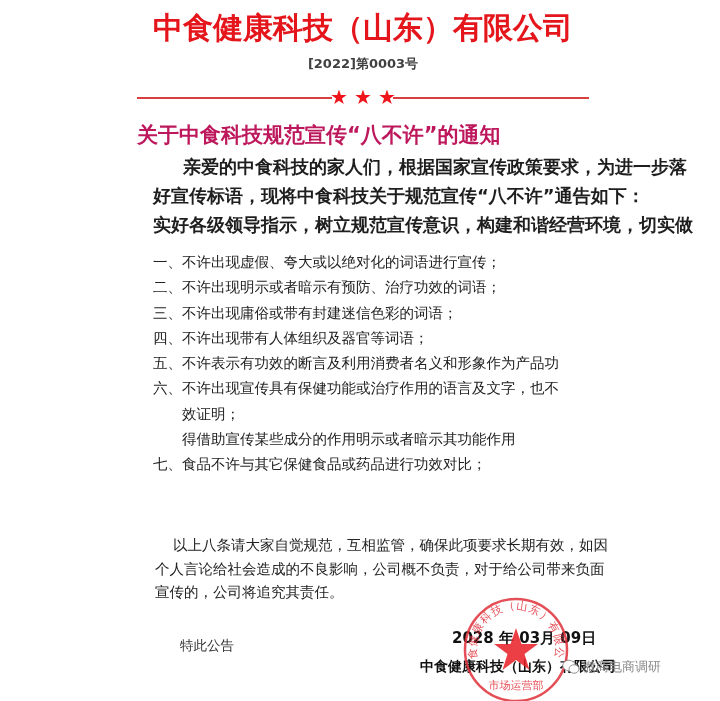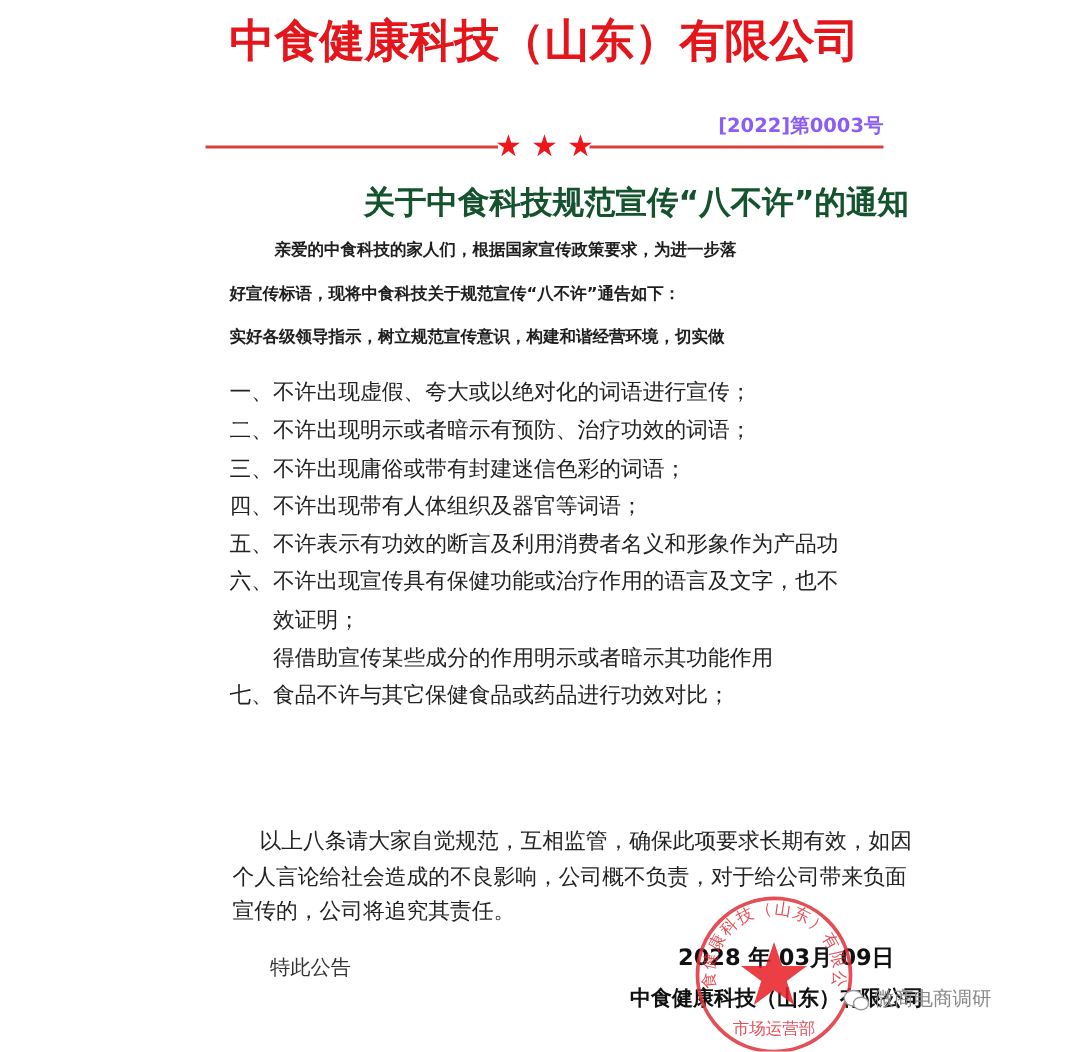--- a/index.html
+++ b/index.html
@@ -6,44 +6,44 @@
   body {
     width: 720px; height: 701px; background: #ffffff; position: relative; overflow: hidden;
     font-family: "DejaVu Sans", "Liberation Sans", sans-serif; color: #1a1a1a;
   }
   .abs { position: absolute; }
   .company-title {
     left: 137px; top: 8px; width: 452px; text-align: center;
     color: #e4151b; font-weight: bold; font-size: 30px; line-height: 40px; letter-spacing: 0px; white-space: nowrap;
   }
   .doc-number {
-    left: 137px; top: 55px; width: 452px; text-align: right;
-    font-size: 13px; font-weight: bold; color: #8b5cf6; line-height: 18px; margin-top: 21px;
+    left: 137px; top: 55px; width: 452px; text-align: center;
+    font-size: 13px; font-weight: bold; color: #404040; line-height: 18px;
   }
   .rule-left { left: 137px; top: 97px; width: 195px; height: 2px; background: #d8403f; }
   .rule-right { left: 393px; top: 97px; width: 196px; height: 2px; background: #d8403f; }
   .stars {
     left: 330px; top: 86px; width: 66px; height: 22px; display: flex; justify-content: space-between; align-items: center;
   }
   .stars span { color: #f0141b; font-size: 20px; line-height: 22px; }
   .notice-title {
-    left: 154px; top: 120px; width: 452px; text-align: right;
-    font-size: 21px; font-weight: bold; color: #14532d; line-height: 30px; white-space: nowrap;
+    left: 137px; top: 120px; width: 452px; text-align: left;
+    font-size: 21px; font-weight: bold; color: #be185d; line-height: 30px; white-space: nowrap;
   }
   .intro {
-    left: 153px; top: 152px; width: 420px; font-size: 11px; font-weight: bold; line-height: 29px; color: #1e1e1e;
+    left: 153px; top: 152px; width: 420px; font-size: 18px; font-weight: bold; line-height: 29px; color: #1e1e1e;
   }
   .intro .line { white-space: nowrap; height: 29px; }
   .intro .indent { padding-left: 30px; }
   .rules { left: 153px; top: 250px; width: 420px; font-size: 14.5px; line-height: 25.3px; color: #222; }
   .rule-item { white-space: nowrap; height: 25.3px; }
   .rule-cont { padding-left: 29px; }
   .closing { left: 155px; top: 534px; width: 420px; font-size: 14.5px; line-height: 23.5px; color: #222; }
   .closing .line { white-space: nowrap; height: 23.5px; }
-  .closing .indent { padding-left: 18px; margin-top: 16px; }
+  .closing .indent { padding-left: 18px; }
   .announce { left: 180px; top: 636px; font-size: 13.5px; color: #333; line-height: 18px; }
   .date { left: 452px; top: 628px; font-size: 15px; font-weight: bold; color: #111; line-height: 20px; white-space: nowrap; }
   .signer { left: 420px; top: 656px; font-size: 14px; font-weight: bold; color: #111; line-height: 20px; white-space: nowrap; }
   .seal { left: 462px; top: 596px; width: 108px; height: 108px; }
   .watermark { left: 562px; top: 657px; font-size: 13px; color: #8a8a8a; line-height: 20px; white-space: nowrap; display: flex; align-items: center; }
   .watermark .wm-icon { width: 18px; height: 16px; margin-right: 3px; }
 </style>
 </head>
 <body>
 

